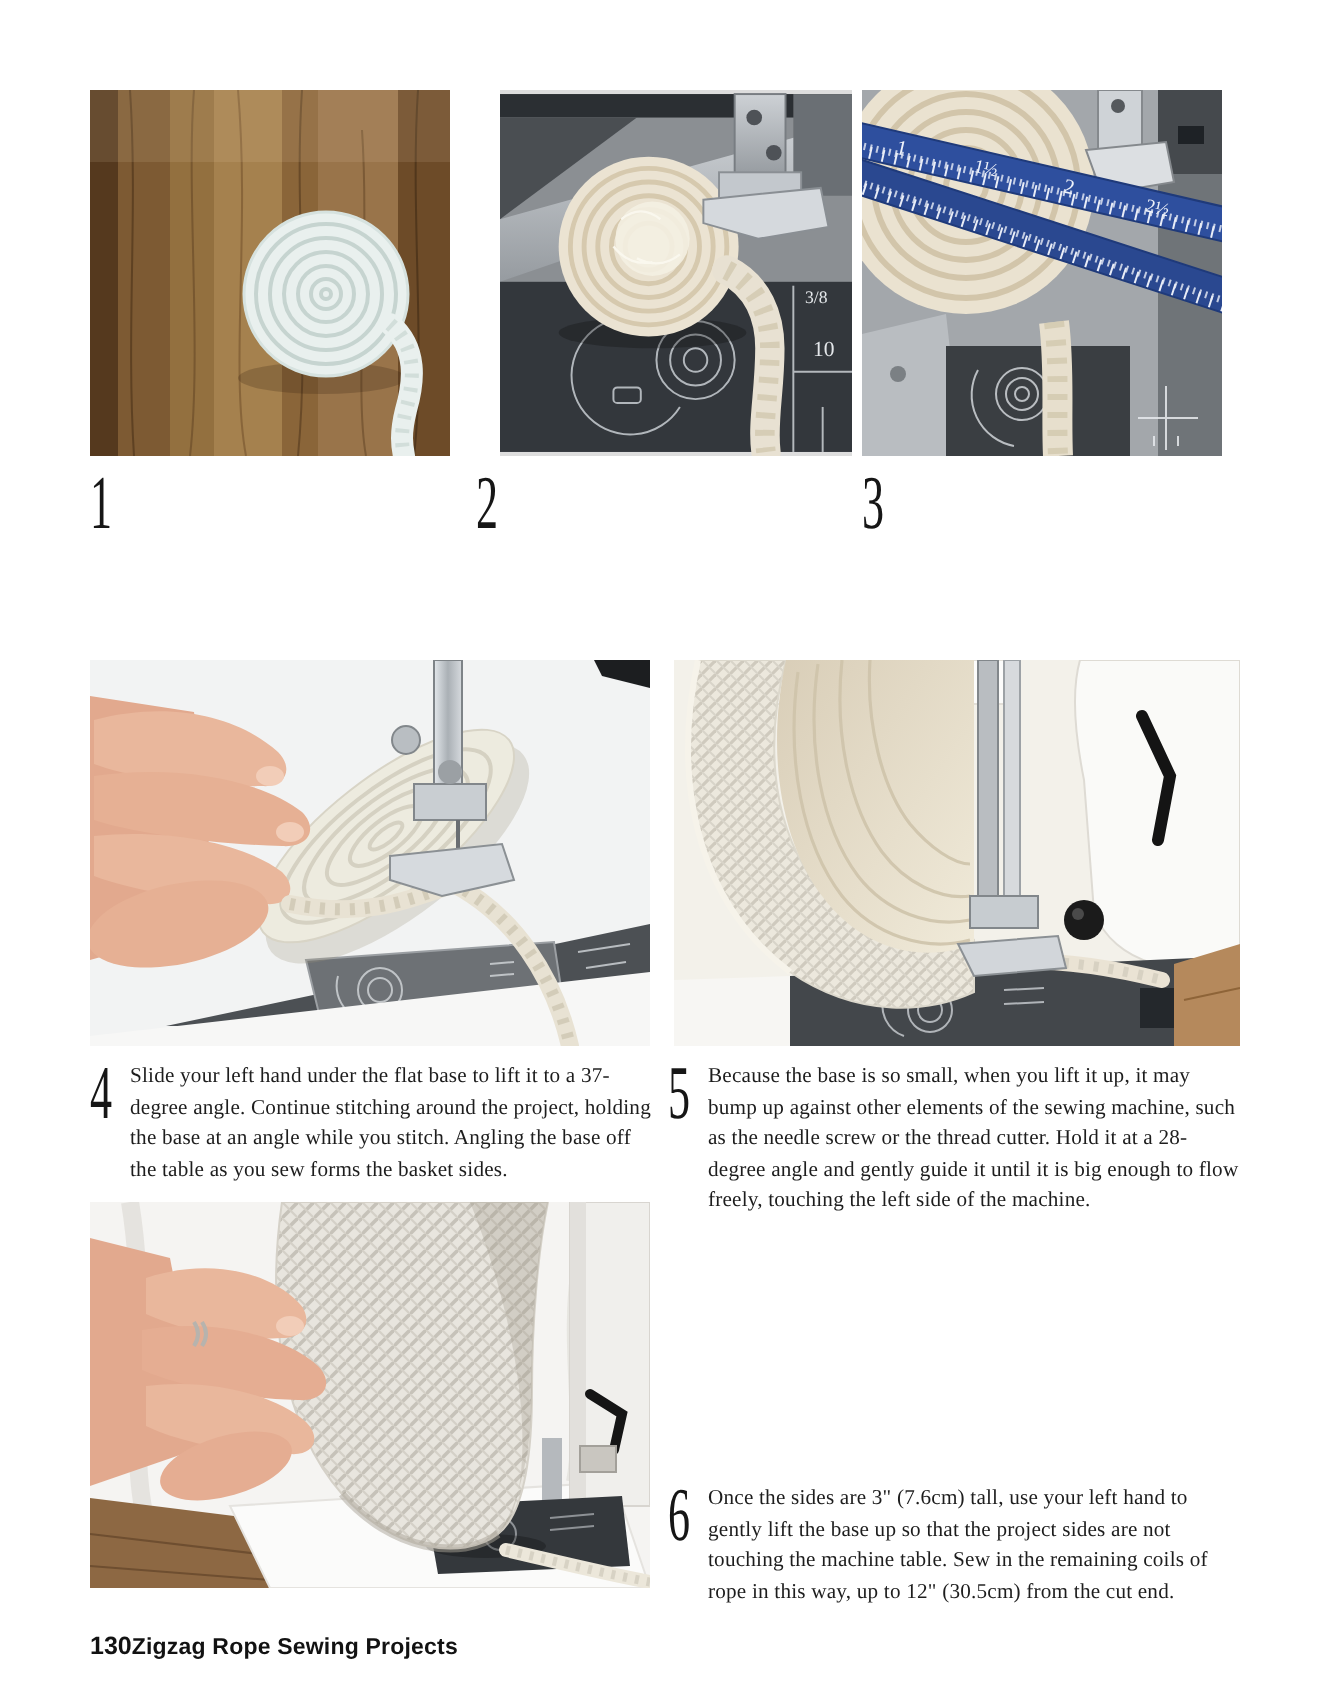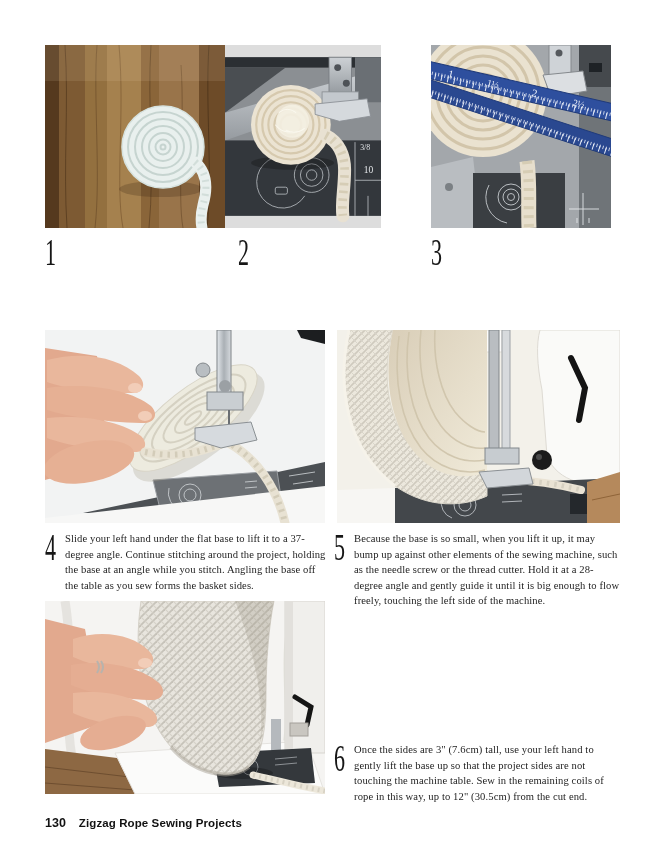--- a/index.html
+++ b/index.html
@@ -5,21 +5,21 @@
   html,body { margin:0; padding:0; background:#ffffff; }
   .page { position:relative; width:660px; height:854px; background:#ffffff; overflow:hidden;
           font-family:"Liberation Serif", serif; }
   .photo { position:absolute; overflow:hidden; background:#ddd; }
   .photo svg { display:block; width:100%; height:100%; }
   .caption { position:absolute; display:flex; color:#1c1c1c; }
   .num { flex:0 0 20px; width:20px; font-family:"Liberation Serif",serif; font-weight:400;
          font-size:38px; line-height:33px; color:#161616;
          transform:scaleX(.58); transform-origin:0 0; }
   .txt { margin:0; font-size:10.6px; line-height:15.6px; letter-spacing:.1px; color:#1d1d1d; }
-  .footer { position:absolute; left:45px; top:816px; display:flex; align-items:baseline; gap:13px;
+  .footer { position:absolute; left:45px; top:816px; display:flex; align-items:baseline; 
             font-family:"Liberation Sans", sans-serif; color:#121212;text-align:center; }
   .pn { font-size:12.5px; font-weight:700; }
   .bt { font-size:11.5px; font-weight:700; letter-spacing:.1px; }
   text { font-family:"Liberation Serif", serif; }
 </style>
 </head>
 <body>
 
 <div class="page">
 
@@ -52,21 +52,21 @@
           <circle cx="118" cy="102" r="7.5"></circle>
           <circle cx="118" cy="102" r="2.5"></circle>
         </g>
         <circle cx="118" cy="102" r="41" fill="none" stroke="#d6e2df" stroke-width="1.5"></circle>
         <path d="M150 117 C 164 129 162 146 158 160 C 155 172 156 178 157 183" fill="none" stroke="#e9f0ee" stroke-width="11" stroke-linecap="round"></path>
         <path d="M150 117 C 164 129 162 146 158 160 C 155 172 156 178 157 183" fill="none" stroke="#c6d4d0" stroke-width="7" stroke-dasharray="2 5" opacity=".65"></path>
       </g>
     </svg>
   </div>
 
-  <div class="photo" style="left:225px;top:45px;width:156px;height:183px">
+  <div class="photo" style="left:250px;top:45px;width:176px;height:183px">
     <svg viewBox="0 0 180 183">
       <defs>
         <linearGradient id="sg2" x1="0" y1="0" x2="0" y2="1">
           <stop offset="0" stop-color="#cdd1d5"></stop>
             <stop offset="1" stop-color="#969ba0"></stop>
         </linearGradient>
       </defs>
       <rect width="180" height="183" fill="#8b8f93"></rect>
       <rect width="180" height="12" fill="#2b2f33"></rect>
       <polygon points="0,12 70,12 0,64" fill="#4a4e52"></polygon>

